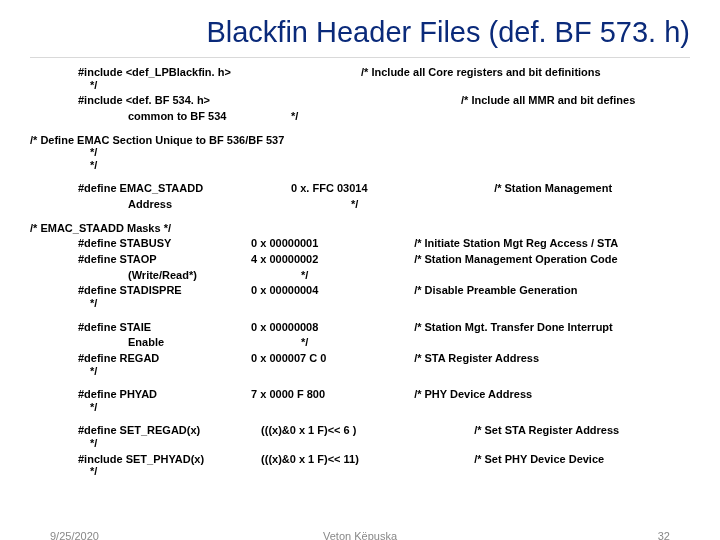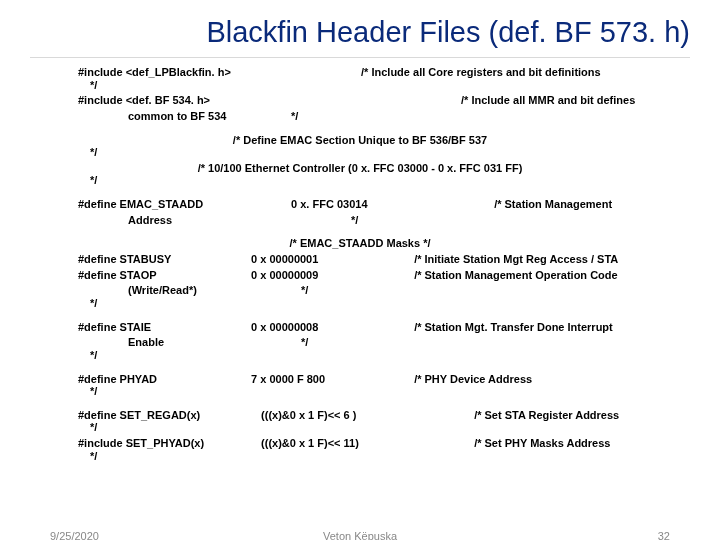--- a/index.html
+++ b/index.html
@@ -1,20 +1,20 @@
 <!DOCTYPE html>
 <html><head>
 <meta charset="utf-8">
 <style>
   * { margin: 0; padding: 0; box-sizing: border-box; }
   html, body { width: 720px; height: 540px; background: #fff; font-family: "Trebuchet MS", Arial, sans-serif; overflow: hidden; }
   .slide { width: 720px; height: 540px; position: relative; padding: 16px 30px 0 30px; }
   .title { font-size: 29px; color: #0a2a7a; font-weight: 400; text-align: right; padding-bottom: 8px; border-bottom: 1px solid #d9d9d9; margin-bottom: 8px; }
   .body { width: 660px; }
-  .main { font-weight: 700; font-size: 11px; color: #000; line-height: 1.15; margin-top: 3px; text-align: center; }
+  .main { font-weight: 700; font-size: 11px; color: #000; line-height: 1.15; margin-top: 3px; }
   .sub  { font-weight: 700; font-size: 11px; color: #000; line-height: 1.15; padding-left: 60px; }
   .row { position: relative; font-weight: 700; font-size: 11px; color: #000; line-height: 1.15; margin-top: 3px; margin-left: 48px; }
   .c1 { display: inline-block; width: 170px; vertical-align: top; }
   .c2 { display: inline-block; width: 160px; vertical-align: top; }
   .c3 { display: inline-block; vertical-align: top; }
   .c2b { display: inline-block; width: 220px; vertical-align: top; padding-left: 10px; }
   .footer { position: absolute; bottom: 10px; left: 30px; right: 30px; font-size: 11px; color: #888; font-weight: 400; }
   .f-left { position: absolute; left: 20px; }
   .f-mid  { position: absolute; left: 50%; transform: translateX(-50%); }
   .f-right{ position: absolute; right: 20px; }
@@ -39,21 +39,20 @@
       <span class="c3">/* Include all MMR and bit defines</span>
     </div>
     <div class="row">
       <span class="c1" style="width:210px;padding-left:50px">common to BF 534</span>
       <span>*/</span>
     </div>
 
     <div class="gap"></div>
     <div class="main">/* Define EMAC Section Unique to BF 536/BF 537</div>
     <div class="sub">*/</div>
-    <div class="main">/* 10/100 Ethernet Controller (0 x. FFC 03000 - 0 x. FFC 031 FF)</div>
     <div class="sub">*/</div>
 
     <div class="gap"></div>
     <div class="row">
       <span class="c1" style="width:210px">#define EMAC_STAADD</span>
       <span class="c2" style="width:200px">0 x. FFC 03014</span>
       <span class="c3">/* Station Management</span>
     </div>
     <div class="row">
       <span class="c1" style="width:210px;padding-left:50px">Address</span>
@@ -64,41 +63,51 @@
     <div class="main">/* EMAC_STAADD Masks */</div>
 
     <div class="row">
       <span class="c1">#define STABUSY</span>
       <span class="c2">0 x 00000001</span>
       <span class="c3">/* Initiate Station Mgt Reg Access / STA</span>
     </div>
 
     <div class="row">
       <span class="c1">#define STAOP</span>
-      <span class="c2">0 x 00000009</span>
+      <span class="c2">4 x 00000002</span>
       <span class="c3">/* Station Management Operation Code</span>
     </div>
     <div class="row">
       <span class="c1" style="padding-left:50px">(Write/Read*)</span>
       <span class="c2" style="padding-left:50px">*/</span>
     </div>
 
+    <div class="row">
+      <span class="c1">#define STADISPRE</span>
+      <span class="c2">0 x 00000004</span>
+      <span class="c3">/* Disable Preamble Generation</span>
+    </div>
     <div class="sub">*/</div>
 
     <div class="gap"></div>
     <div class="row">
       <span class="c1">#define STAIE</span>
       <span class="c2">0 x 00000008</span>
       <span class="c3">/* Station Mgt. Transfer Done Interrupt</span>
     </div>
     <div class="row">
       <span class="c1" style="padding-left:50px">Enable</span>
       <span class="c2" style="padding-left:50px">*/</span>
     </div>
 
+    <div class="row">
+      <span class="c1">#define REGAD</span>
+      <span class="c2">0 x 000007 C 0</span>
+      <span class="c3">/* STA Register Address</span>
+    </div>
     <div class="sub">*/</div>
 
     <div class="gap"></div>
     <div class="row">
       <span class="c1">#define PHYAD</span>
       <span class="c2">7 x 0000 F 800</span>
       <span class="c3">/* PHY Device Address</span>
     </div>
     <div class="sub">*/</div>
 
@@ -106,21 +115,21 @@
     <div class="row">
       <span class="c1">#define SET_REGAD(x)</span>
       <span class="c2b">(((x)&amp;0 x 1 F)&lt;&lt; 6 )</span>
       <span class="c3">/* Set STA Register Address</span>
     </div>
     <div class="sub">*/</div>
 
     <div class="row">
       <span class="c1">#include SET_PHYAD(x)</span>
       <span class="c2b">(((x)&amp;0 x 1 F)&lt;&lt; 11)</span>
-      <span class="c3">/* Set PHY Masks Address</span>
+      <span class="c3">/* Set PHY Device Device</span>
     </div>
     <div class="sub">*/</div>
 
   </div>
 
   <div class="footer">
     <span class="f-left">9/25/2020</span>
     <span class="f-mid">Veton Këpuska</span>
     <span class="f-right">32</span>
   </div>

